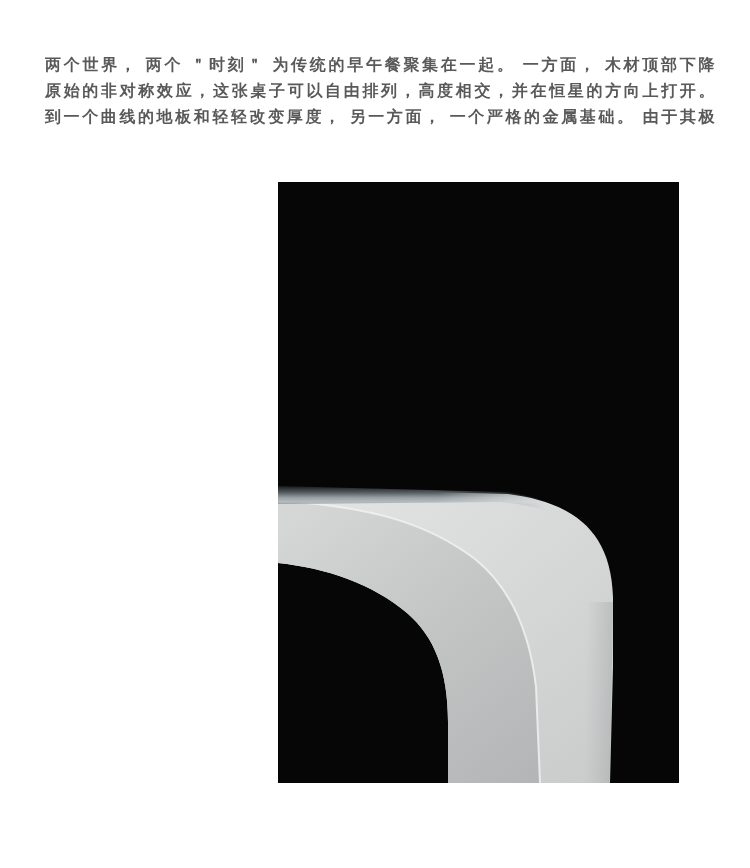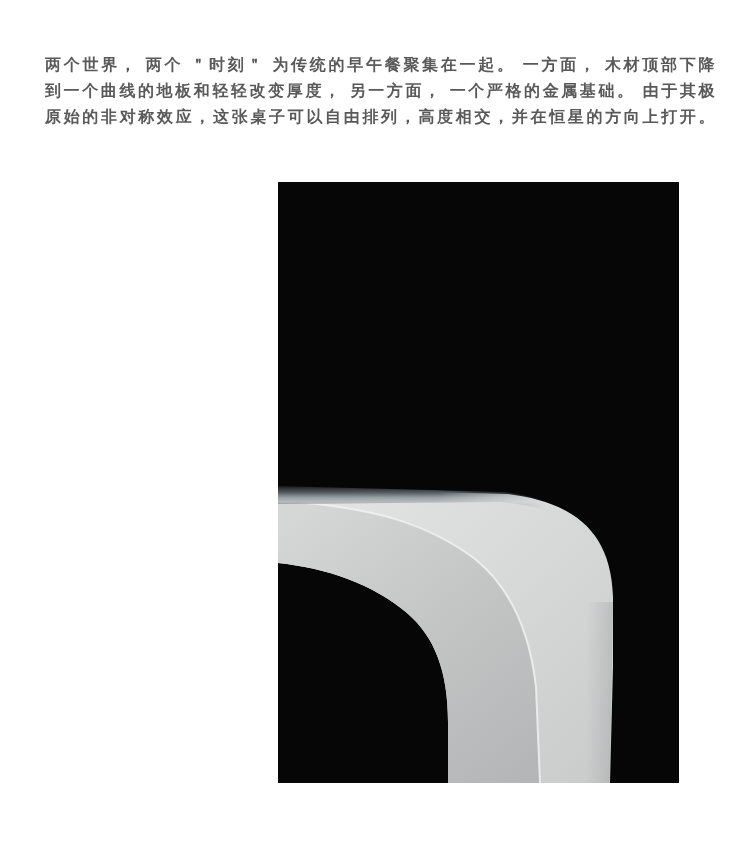--- a/index.html
+++ b/index.html
@@ -40,22 +40,22 @@
   }
   .photo svg { display: block; }
 </style>
 </head>
 <body>
 
 <div class="page">
 
   <div class="description">
     <div class="line">两个世界， 两个 ＂时刻＂ 为传统的早午餐聚集在一起。 一方面， 木材顶部下降</div>
+    <div class="line">原始的非对称效应，这张桌子可以自由排列，高度相交，并在恒星的方向上打开。</div>
     <div class="line">到一个曲线的地板和轻轻改变厚度， 另一方面， 一个严格的金属基础。 由于其极</div>
-    <div class="line">原始的非对称效应，这张桌子可以自由排列，高度相交，并在恒星的方向上打开。</div>
   </div>
 
   <div class="photo">
     <svg width="401" height="601" viewBox="0 0 401 601" xmlns="http://www.w3.org/2000/svg">
       <defs>
         <linearGradient id="gBody" gradientUnits="userSpaceOnUse" x1="40" y1="300" x2="330" y2="610">
           <stop offset="0" stop-color="#e3e5e5"></stop>
           <stop offset="0.45" stop-color="#d8dada"></stop>
           <stop offset="1" stop-color="#c9cbcb"></stop>
         </linearGradient>

